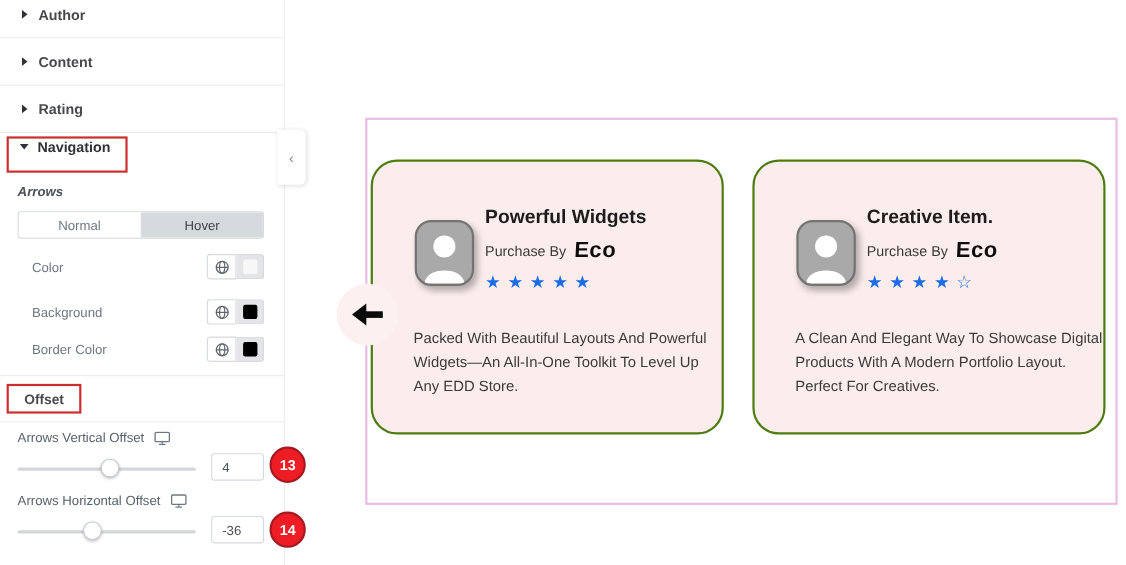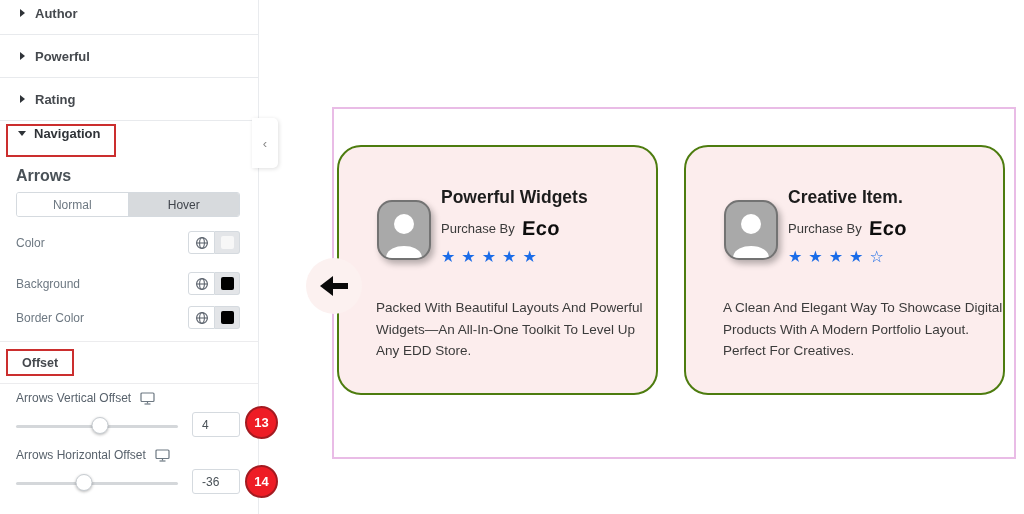--- a/index.html
+++ b/index.html
@@ -10,29 +10,29 @@
   .panel{position:absolute;left:0;top:0;width:258px;height:514px;background:#fff;border-right:1px solid #e9ebee;}
   .acc-row{height:42px;display:flex;align-items:center;gap:10px;padding-left:20px;
            border-bottom:1px solid #e8eaed;background:#fff;font-weight:bold;font-size:13px;color:#45494e;cursor:pointer;}
   .acc-row.first{margin-top:-8px;}
   .caret-right{width:0;height:0;border-top:4px solid transparent;border-bottom:4px solid transparent;border-left:5px solid #2f3338;}
   .caret-down{width:0;height:0;border-left:4px solid transparent;border-right:4px solid transparent;border-top:5px solid #2f3338;}
 
   .navbox{position:absolute;left:6px;top:124px;height:33px;border:2px solid #cb2e2e;display:flex;align-items:flex-start;box-sizing:border-box;}
   .nav-header{display:flex;align-items:center;gap:8px;padding:0 14px 0 10px;font-weight:bold;font-size:13px;color:#2f3338;cursor:pointer;}
 
-  .arrows-label{position:absolute;left:16px;top:167px;font-size:16px;font-weight:bold;color:#495157;}
+  .arrows-label{position:absolute;left:16px;top:167px;font-size:12px;font-weight:bold;color:#495157;font-style:italic;}
 
   .tabs{position:absolute;left:16px;top:192px;right:18px;height:23px;display:flex;border:1px solid #d5dadf;border-radius:3px;overflow:hidden;}
   .tab{flex:1;display:flex;align-items:center;justify-content:center;font-size:12px;color:#6d7882;background:#fff;cursor:pointer;border-right:1px solid #d5dadf;}
   .tab:last-child{border-right:none;}
   .tab.active{background:#d7dadd;color:#3f444b;}
 
   .ctl-row{position:absolute;left:16px;right:18px;height:23px;display:flex;align-items:center;justify-content:space-between;}
-  .ctl-label{font-size:12px;color:#6d7882;}
+  .ctl-label{font-size:12px;color:#6d7882;margin-left:13px;}
   .ctl-group{display:flex;height:23px;box-sizing:border-box;}
   .globe-btn{width:27px;background:#fff;border:1px solid #d5dadf;border-radius:3px 0 0 3px;display:flex;align-items:center;justify-content:center;cursor:pointer;box-sizing:border-box;}
   .swatch-box{width:25px;background:#e3e5e8;border:1px solid #d5dadf;border-left:none;border-radius:0 3px 3px 0;display:flex;align-items:center;justify-content:center;cursor:pointer;box-sizing:border-box;}
   .swatch{width:13px;height:13px;border-radius:2px;}
 
   .divider{position:absolute;left:0;right:0;height:1px;background:#ececee;}
 
   .offsetbox{position:absolute;left:6px;top:349px;height:27px;border:2px solid #cb2e2e;display:flex;align-items:center;padding:0 14px;box-sizing:border-box;font-weight:bold;font-size:12.5px;color:#45494e;}
 
   .off-label{position:absolute;left:16px;display:flex;align-items:center;gap:9px;font-size:12px;color:#58626c;}
@@ -75,21 +75,21 @@
 <div class="stage">
 
   <div class="panel">
 
     <div class="acc-row first">
       <span class="caret-right"></span>
       <span>Author</span>
     </div>
     <div class="acc-row">
       <span class="caret-right"></span>
-      <span>Powerful</span>
+      <span>Content</span>
     </div>
     <div class="acc-row">
       <span class="caret-right"></span>
       <span>Rating</span>
     </div>
 
     <div class="navbox">
       <div class="nav-header">
         <span class="caret-down"></span>
         <span>Navigation</span>

